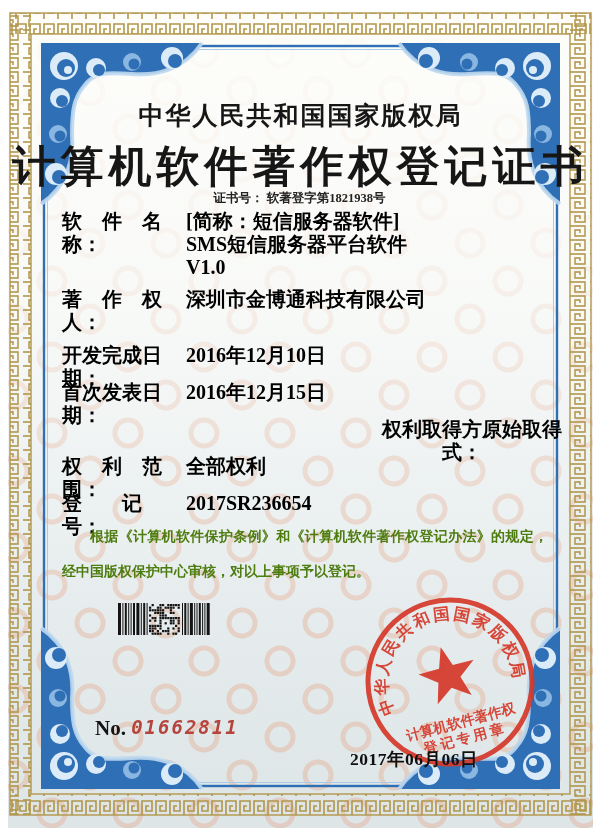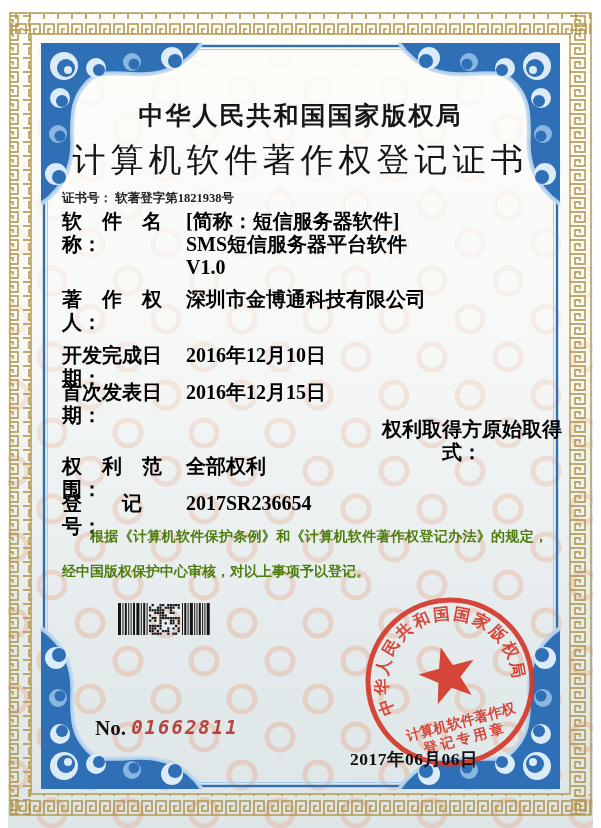--- a/index.html
+++ b/index.html
@@ -13,22 +13,22 @@
       radial-gradient(circle at 50% 50%, rgba(0,0,0,0) 10px, rgba(229,168,139,.40) 11px, rgba(229,168,139,.40) 15px, rgba(0,0,0,0) 16px),
       radial-gradient(circle at 50% 50%, rgba(0,0,0,0) 10px, rgba(229,168,139,.40) 11px, rgba(229,168,139,.40) 15px, rgba(0,0,0,0) 16px);
     background-size:76px 76px,76px 76px;
     background-position:6px 4px,44px 42px;}
   .wm-fade{position:absolute;left:8px;top:11px;width:585px;height:817px;
     background:linear-gradient(180deg, rgba(253,253,250,.95) 0%, rgba(250,251,249,.75) 30%, rgba(240,244,244,.25) 55%, rgba(0,0,0,0) 75%);}
   svg.decor{position:absolute;left:0;top:0;}
   
   .txt{position:absolute;color:#161616;}
   .authority{left:8px;top:99px;width:585px;text-align:center;font-size:25px;font-weight:bold;letter-spacing:2px;}
-  .cert-title{left:8px;top:138px;width:585px;text-align:center;font-size:33px;font-weight:normal;letter-spacing:5px;}
-  .certno-line{left:62px;top:190px;width:445px;text-align:left;font-size:12.5px;font-weight:bold;color:#222;}
+  .cert-title{left:8px;top:138px;width:585px;text-align:center;font-size:43px;font-weight:bold;letter-spacing:5px;}
+  .certno-line{left:77px;top:190px;width:445px;text-align:center;font-size:12.5px;font-weight:bold;color:#222;}
   .field-row{position:absolute;left:62px;width:500px;font-size:20px;font-weight:bold;}
   .flabel{display:inline-block;width:124px;vertical-align:top;line-height:23px;}
   .fvalue{display:inline-block;vertical-align:top;line-height:23px;}
   .fline{display:block;}
   .statement{left:62px;top:519px;width:486px;font-size:14px;font-weight:600;line-height:35px;
              text-indent:2em;text-align:justify;color:#4d7c0f;}
   .serial{left:95px;top:716px;font-size:21px;font-weight:bold;color:#141414;}
   .serial .num{font-family:"DejaVu Sans Mono","Liberation Mono",monospace;font-size:19px;
                font-weight:bold;letter-spacing:2px;color:#b5443c;vertical-align:1px;font-style:italic;}
   .seal-date{left:350px;top:747px;font-size:17.5px;font-weight:bold;letter-spacing:.5px;color:#101010;z-index:7;}

